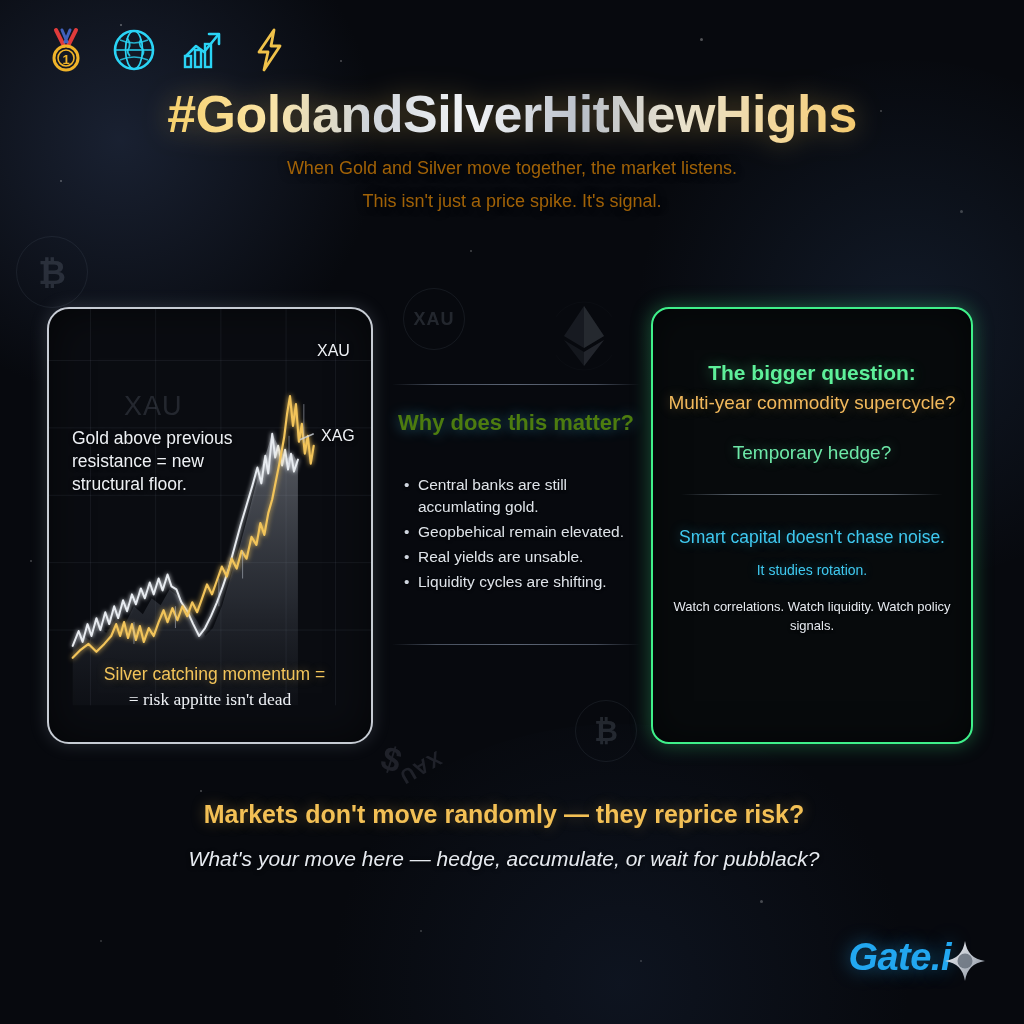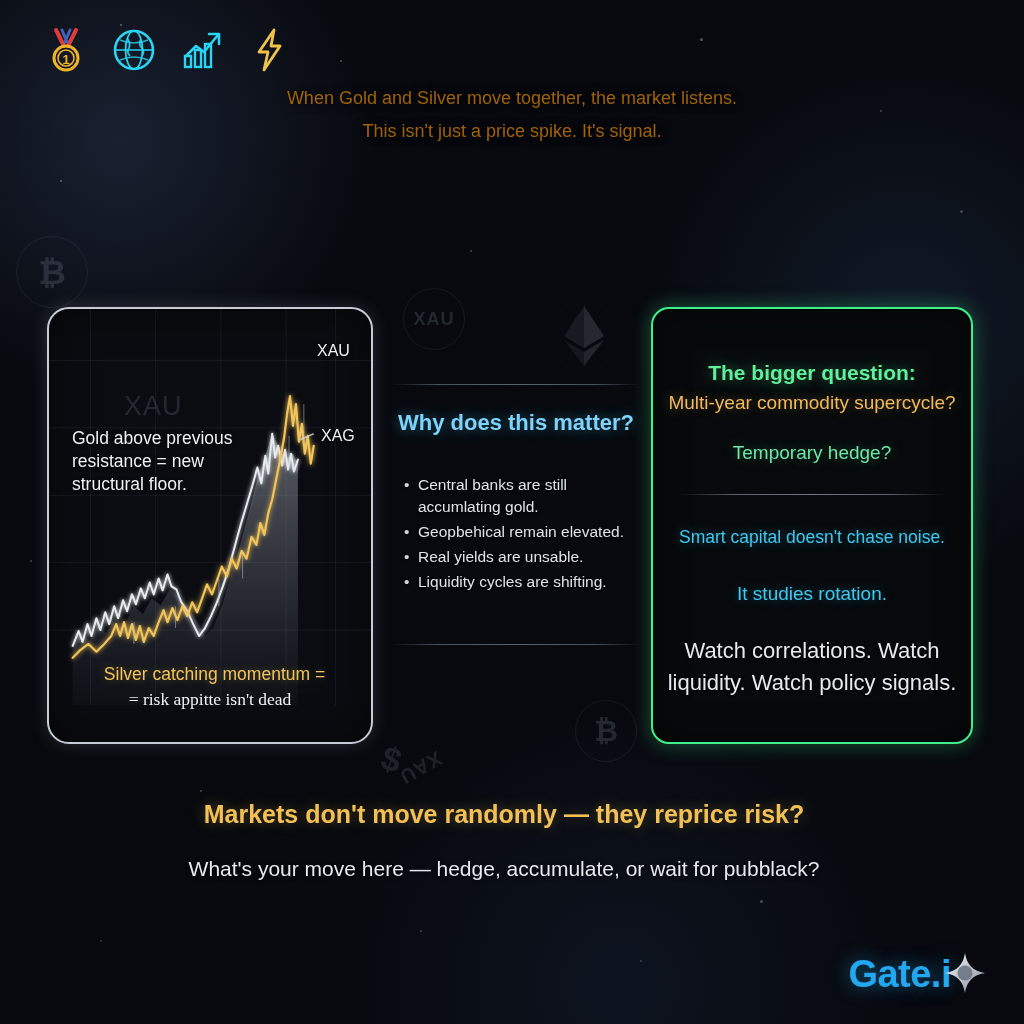--- a/index.html
+++ b/index.html
@@ -113,21 +113,21 @@
     position:absolute; left:392px; top:0; width:248px; height:442px;
   }
   .mid-divider { height:1px; background:linear-gradient(90deg,
       rgba(120,135,160,0) 0%, rgba(150,165,190,.45) 18%,
       rgba(160,175,200,.55) 50%, rgba(150,165,190,.45) 82%,
       rgba(120,135,160,0) 100%); }
   #mid-div-top { position:absolute; top:82px; left:0; right:0; }
   #mid-div-bot { position:absolute; top:342px; left:0; right:0; }
   #mid-heading {
     position:absolute; top:108px; left:0; right:0; text-align:center;
-    color:#7dd3fc; font-size:22px; font-weight:600;
+    color:#4d7c0f; font-size:22px; font-weight:600;
     text-shadow:0 0 14px rgba(76,201,240,.45);
   }
   #mid-bullets {
     position:absolute; top:172px; left:12px; right:0;
     list-style:none;
   }
   #mid-bullets li {
     color:#dfe4ea; font-size:15.5px; line-height:1.42;
     margin-bottom:3px; padding-left:14px; position:relative;
     text-shadow:0 1px 3px rgba(0,0,0,.85);
@@ -165,44 +165,45 @@
     background:linear-gradient(90deg, rgba(120,135,160,0),
       rgba(170,185,205,.5) 20%, rgba(180,195,215,.6) 50%,
       rgba(170,185,205,.5) 80%, rgba(120,135,160,0));
   }
   #g-s1 {
     margin-top:32px; text-align:center;
     color:#3fc9f0; font-size:17.5px;
     text-shadow:0 0 12px rgba(63,201,240,.4);
   }
   #g-s2 {
-    margin-top:35px; text-align:center;
-    color:#3fc9f0; font-size:19px;
+    margin-top:14px; text-align:center;
+    color:#3fc9f0; font-size:14px;
     text-shadow:0 0 12px rgba(63,201,240,.4);
   }
   #g-watch {
-    margin-top:30px; text-align:center;
-    color:#e6eaf0; font-size:22px; line-height:1.45;
+    margin-top:20px; text-align:center;
+    color:#e6eaf0; font-size:13px; line-height:1.45;
     text-shadow:0 1px 3px rgba(0,0,0,.85);
   }
 
   
   #footer { position:absolute; left:0; right:16px; top:800px; }
   #foot-1 {
     text-align:center; color:#f3c055; font-size:25px; font-weight:600;
     text-shadow:0 0 14px rgba(243,192,85,.35);
   }
   #foot-2 {
-    margin-top:28px; text-align:center; color:#e6eaf0; font-size:21px;
+    margin-top:18px; text-align:center; color:#e6eaf0; font-size:21px;
     text-shadow:0 1px 4px rgba(0,0,0,.85);
+    font-style:italic;
   }
 
   #brand {
-    position:absolute; right:36px; bottom:28px;
-    display:flex; align-items:flex-end; gap:0;
+    position:absolute; right:36px; bottom:40px;
+    display:flex; align-items:flex-start; gap:0;font-style:italic;
   }
   #brand-text {
     color:#22a7f0; font-size:38px; font-weight:700; letter-spacing:-.5px;
     text-shadow:0 0 18px rgba(34,167,240,.55);
   }
   #brand-star { margin-left:-9px; margin-top:2px; }
 </style>
 </head>
 <body>
 
@@ -268,20 +269,21 @@
       <rect x="27" y="18" width="6" height="23" fill="none" stroke="#2ad4f5" stroke-width="2.4"></rect>
       <path d="M8 30 L18 20 L26 26 L40 9" fill="none" stroke="#2ad4f5" stroke-width="2.6" stroke-linecap="round" stroke-linejoin="round"></path>
       <path d="M31 8 L41 8 L41 18" fill="none" stroke="#2ad4f5" stroke-width="2.6" stroke-linecap="round" stroke-linejoin="round"></path>
     </svg>
 
     <svg class="emoji-icon" viewBox="0 0 48 48">
       <path d="M28 4 L13 26 L22 26 L18 44 L34 20 L25 20 Z" fill="none" stroke="#f0c24a" stroke-width="2.8" stroke-linejoin="round"></path>
     </svg>
   </div>
 
+  <div id="main-title">#GoldandSilverHitNewHighs</div>
   <div class="sub-line" id="sub1">When Gold and Silver move together, the market listens.</div>
   <div class="sub-line" id="sub2">This isn't just a price spike. It's signal.</div>
 </div>
 
 <div id="panels">
 
   <div id="chart-card">
     <svg id="chart-svg" viewBox="0 0 326 437" preserveAspectRatio="none">
       <defs>
         <linearGradient id="areaFill" x1="0" y1="0" x2="0" y2="1">

